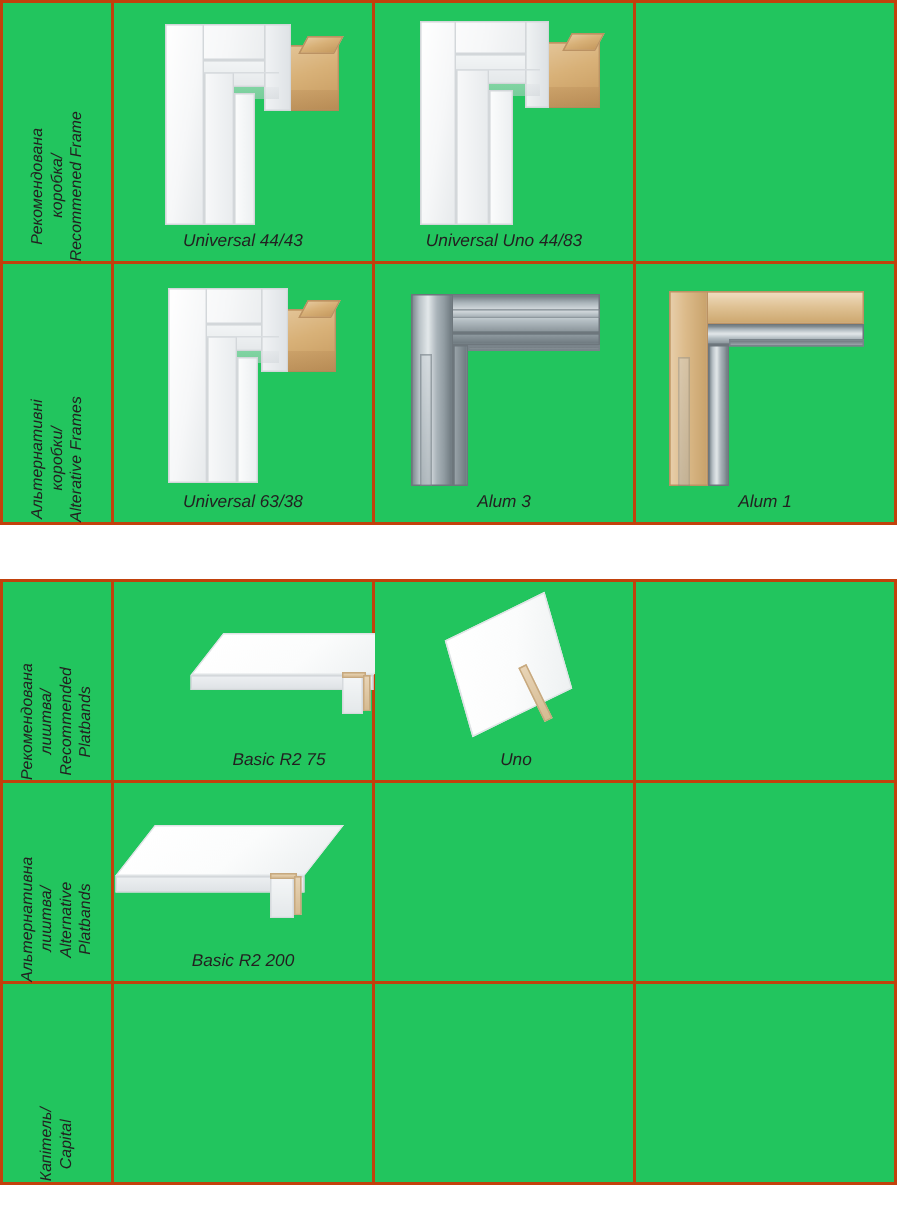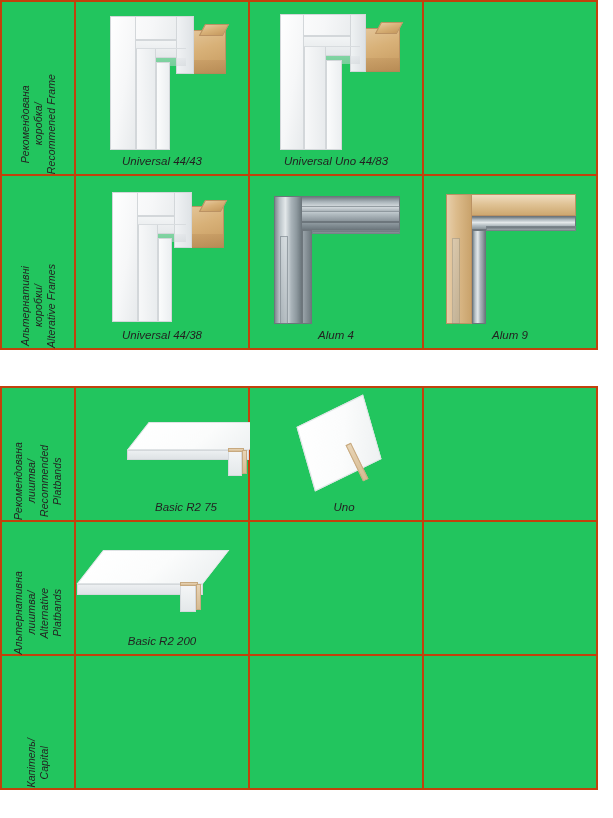--- a/index.html
+++ b/index.html
@@ -245,57 +245,57 @@
                 <div class="f-white" style="left:36px; top:40px; width:72px; height:18px; background:linear-gradient(180deg,#f2f4f5,#e6e9eb);"></div>
                 <div class="f-white" style="left:98px; top:16px; width:18px; height:56px; background:linear-gradient(90deg,#f0f2f4,#dfe3e6);"></div>
                 <div class="f-white" style="left:36px; top:16px; width:26px; height:130px;"></div>
                 <div class="f-white" style="left:62px; top:48px; width:20px; height:98px; background:linear-gradient(90deg,#f7f8f9,#e9ecee);"></div>
                 <div class="f-line" style="left:62px; top:48px; width:48px; height:1px;"></div>
                 <div class="f-line" style="left:82px; top:62px; width:1px; height:84px;"></div>
                 <div class="f-shadow" style="left:82px; top:58px; width:28px; height:8px; opacity:.5;"></div>
                 <div class="f-white" style="left:82px; top:62px; width:14px; height:84px; background:linear-gradient(90deg,#fbfcfc,#eceff1);"></div>
               </div>
             </div>
-            <div class="caption">Universal 44/38</div>
+            <div class="caption">Universal 63/38</div>
           </div>
         </td>
 
         <td class="cell">
           <div class="cellinner">
             <div class="art">
               <div class="frameart">
 
                 <div class="alu-h" style="left:24px; top:20px; width:126px; height:26px;"></div>
                 <div class="alu-h" style="left:24px; top:46px; width:126px; height:8px; background:linear-gradient(180deg,#8f9aa0,#6f7a80);"></div>
                 <div class="alu-face" style="left:40px; top:30px; width:110px; height:6px; opacity:.7;"></div>
 
                 <div class="alu-v" style="left:24px; top:20px; width:28px; height:128px;"></div>
                 <div class="alu-v" style="left:52px; top:54px; width:10px; height:94px; background:linear-gradient(90deg,#99a3a9,#6f7a80);"></div>
                 <div class="alu-face" style="left:30px; top:60px; width:8px; height:88px; opacity:.65;"></div>
 
                 <div class="alu-face" style="left:62px; top:54px; width:88px; height:4px; background:linear-gradient(180deg,#6d777d,#8c969c);"></div>
               </div>
             </div>
-            <div class="caption">Alum 4</div>
+            <div class="caption">Alum 3</div>
           </div>
         </td>
 
         <td class="cell">
           <div class="cellinner">
             <div class="art">
               <div class="frameart">
                 <div class="wood-h" style="left:22px; top:18px; width:130px; height:22px;"></div>
                 <div class="alu-h" style="left:22px; top:40px; width:130px; height:14px;"></div>
                 <div class="wood-v" style="left:22px; top:18px; width:26px; height:130px;"></div>
                 <div class="alu-v" style="left:48px; top:54px; width:14px; height:94px;"></div>
                 <div class="alu-face" style="left:62px; top:50px; width:90px; height:5px; background:linear-gradient(180deg,#6d777d,#9aa4aa);"></div>
                 <div class="alu-face" style="left:28px; top:62px; width:8px; height:86px; opacity:.35;"></div>
               </div>
             </div>
-            <div class="caption">Alum 9</div>
+            <div class="caption">Alum 1</div>
           </div>
         </td>
       </tr>
     </tbody>
   </table>
 
   <div class="spacer"></div>
 
   <table class="spec">
     <tbody>

